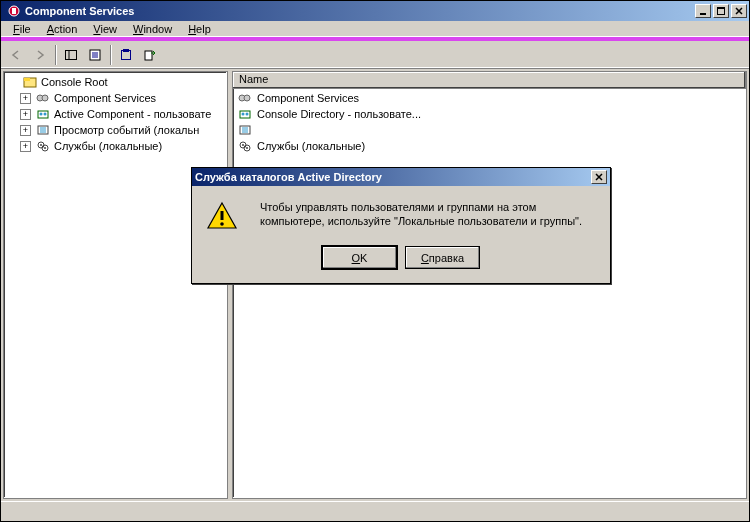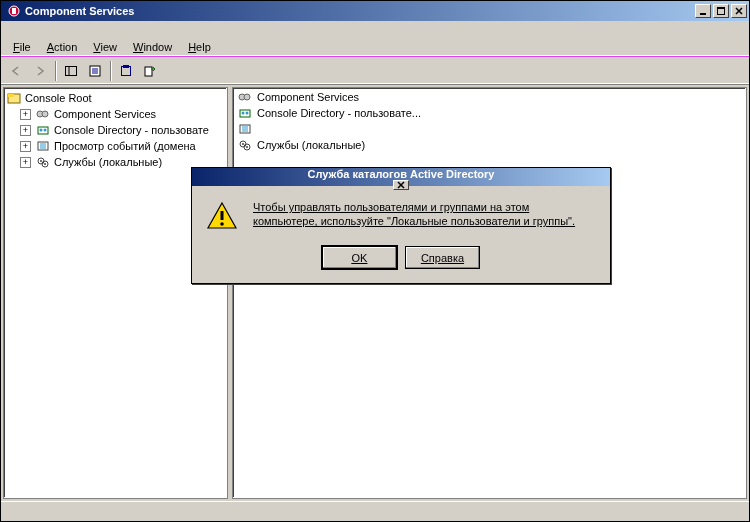--- a/index.html
+++ b/index.html
@@ -42,23 +42,22 @@
   display: flex; align-items: center; justify-content: center;
   font-size: 9px; font-family: "Small Fonts", Tahoma; font-weight: bold;
   color: #000;
 }
 .menubar {
   height: 20px;
   background: #d4d0c8;
   display: flex;
   align-items: center;
   padding: 0 4px;
-  border-bottom: 1px solid #d946ef;
+  border-bottom: 4px solid #d946ef;
   box-shadow: inset 0 -1px 0 #fff;
-  margin-top: 16px;
 }
 .menuitem { padding: 2px 8px; }
 .menuitem u { text-decoration: underline; }
 .toolbar {
   height: 28px;
   background: #d4d0c8;
   display: flex;
   align-items: center;
   padding: 2px 4px;
   gap: 2px;
@@ -101,21 +100,21 @@
   box-shadow: inset -1px -1px 0 #404040, inset 1px 1px 0 #fff;
   flex: 1;
 }
 .tree {
   padding: 2px 0;
 }
 .tree-row {
   display: flex;
   align-items: center;
   height: 16px;
-  padding-left: 2px;
+  padding-left: 18px;
   white-space: nowrap;
 }
 .tree-row .exp {
   width: 11px; height: 11px;
   border: 1px solid #808080;
   display: flex; align-items: center; justify-content: center;
   font-size: 9px; line-height: 9px;
   margin-right: 4px;
   color: #000;
   background: #fff;
@@ -142,42 +141,40 @@
   border: 1px solid #000;
   box-shadow: 1px 1px 0 #404040;
 }
 .dialog .dtitle {
   height: 18px;
   background: linear-gradient(to right, #0a246a, #a6caf0);
   color: #fff;
   display: flex; align-items: center;
   padding: 0 3px;
   font-weight: bold;
-  flex-direction: column;
 }
 .dialog .dtitle .t { flex:1; font-size:11px; }
 .dialog .dbody {
   display: flex;
   padding: 14px 14px 8px 14px;
-  gap: 15px;
-  text-decoration: underline;
+  gap: 22px;
 }
 .dialog .warn-icon { width: 32px; height: 32px; flex-shrink:0; }
 .dialog .dtext { font-size: 11px; line-height: 14px; }
 .dialog .dbtns {
   display: flex; justify-content: center; gap: 8px;
   padding: 6px 0 14px 0;
 }
 .dialog .btn {
   min-width: 75px; height: 23px;
   background: #d4d0c8;
   border: 1px solid #000;
   box-shadow: inset -1px -1px 0 #808080, inset 1px 1px 0 #fff;
   font-size: 11px;
-  display:flex;align-items:center;justify-content:center;text-decoration:underline;
+  display:flex;align-items:center;justify-content:center;
 }
 .dialog .btn.default {
   box-shadow: 0 0 0 1px #000, inset -1px -1px 0 #808080, inset 1px 1px 0 #fff;
 }
 </style>
 </head>
 <body>
 
 <div class="window">
   <div class="titlebar">
@@ -281,50 +278,53 @@
         </div>
         <div class="tree-row indent">
           <span class="exp">+</span>
           <span class="ico">
               <svg width="14" height="12">
                 <rect x="2" y="3" width="10" height="7" fill="#fff" stroke="#060"></rect>
                 <circle cx="5" cy="6" r="1.5" fill="#39c"></circle>
                 <circle cx="9" cy="6" r="1.5" fill="#39c"></circle>
               </svg>
             </span>
-          <span>Console Directory - пользовате</span>
+          <span>Active Component - пользовате</span>
         </div>
         <div class="tree-row indent">
           <span class="exp">+</span>
           <span class="ico">
               <svg width="14" height="12">
                 <rect x="2" y="2" width="10" height="8" fill="#fff" stroke="#444"></rect>
                 <line x1="4" y1="4" x2="10" y2="4" stroke="#39c"></line>
                 <line x1="4" y1="6" x2="10" y2="6" stroke="#39c"></line>
                 <line x1="4" y1="8" x2="10" y2="8" stroke="#39c"></line>
               </svg>
             </span>
-          <span>Просмотр событий (домена</span>
+          <span>Просмотр событий (локальн</span>
         </div>
         <div class="tree-row indent">
           <span class="exp">+</span>
           <span class="ico">
               <svg width="14" height="12">
                 <circle cx="5" cy="5" r="3" fill="none" stroke="#444"></circle>
                 <circle cx="9" cy="8" r="3" fill="none" stroke="#444"></circle>
                 <circle cx="5" cy="5" r="1" fill="#444"></circle>
                 <circle cx="9" cy="8" r="1" fill="#444"></circle>
               </svg>
             </span>
           <span>Службы (локальные)</span>
         </div>
       </div>
     </div>
 
     <div class="pane list-pane">
+      <div class="col-header">
+        <div class="col-cell">Name</div>
+      </div>
       <div class="list-rows">
         <div class="list-row">
           <span class="ico">
               <svg width="14" height="12">
                 <circle cx="4" cy="6" r="3" fill="#ccc" stroke="#666"></circle>
                 <circle cx="9" cy="6" r="3" fill="#ccc" stroke="#666"></circle>
               </svg>
             </span>
           <span>Component Services</span>
         </div>

